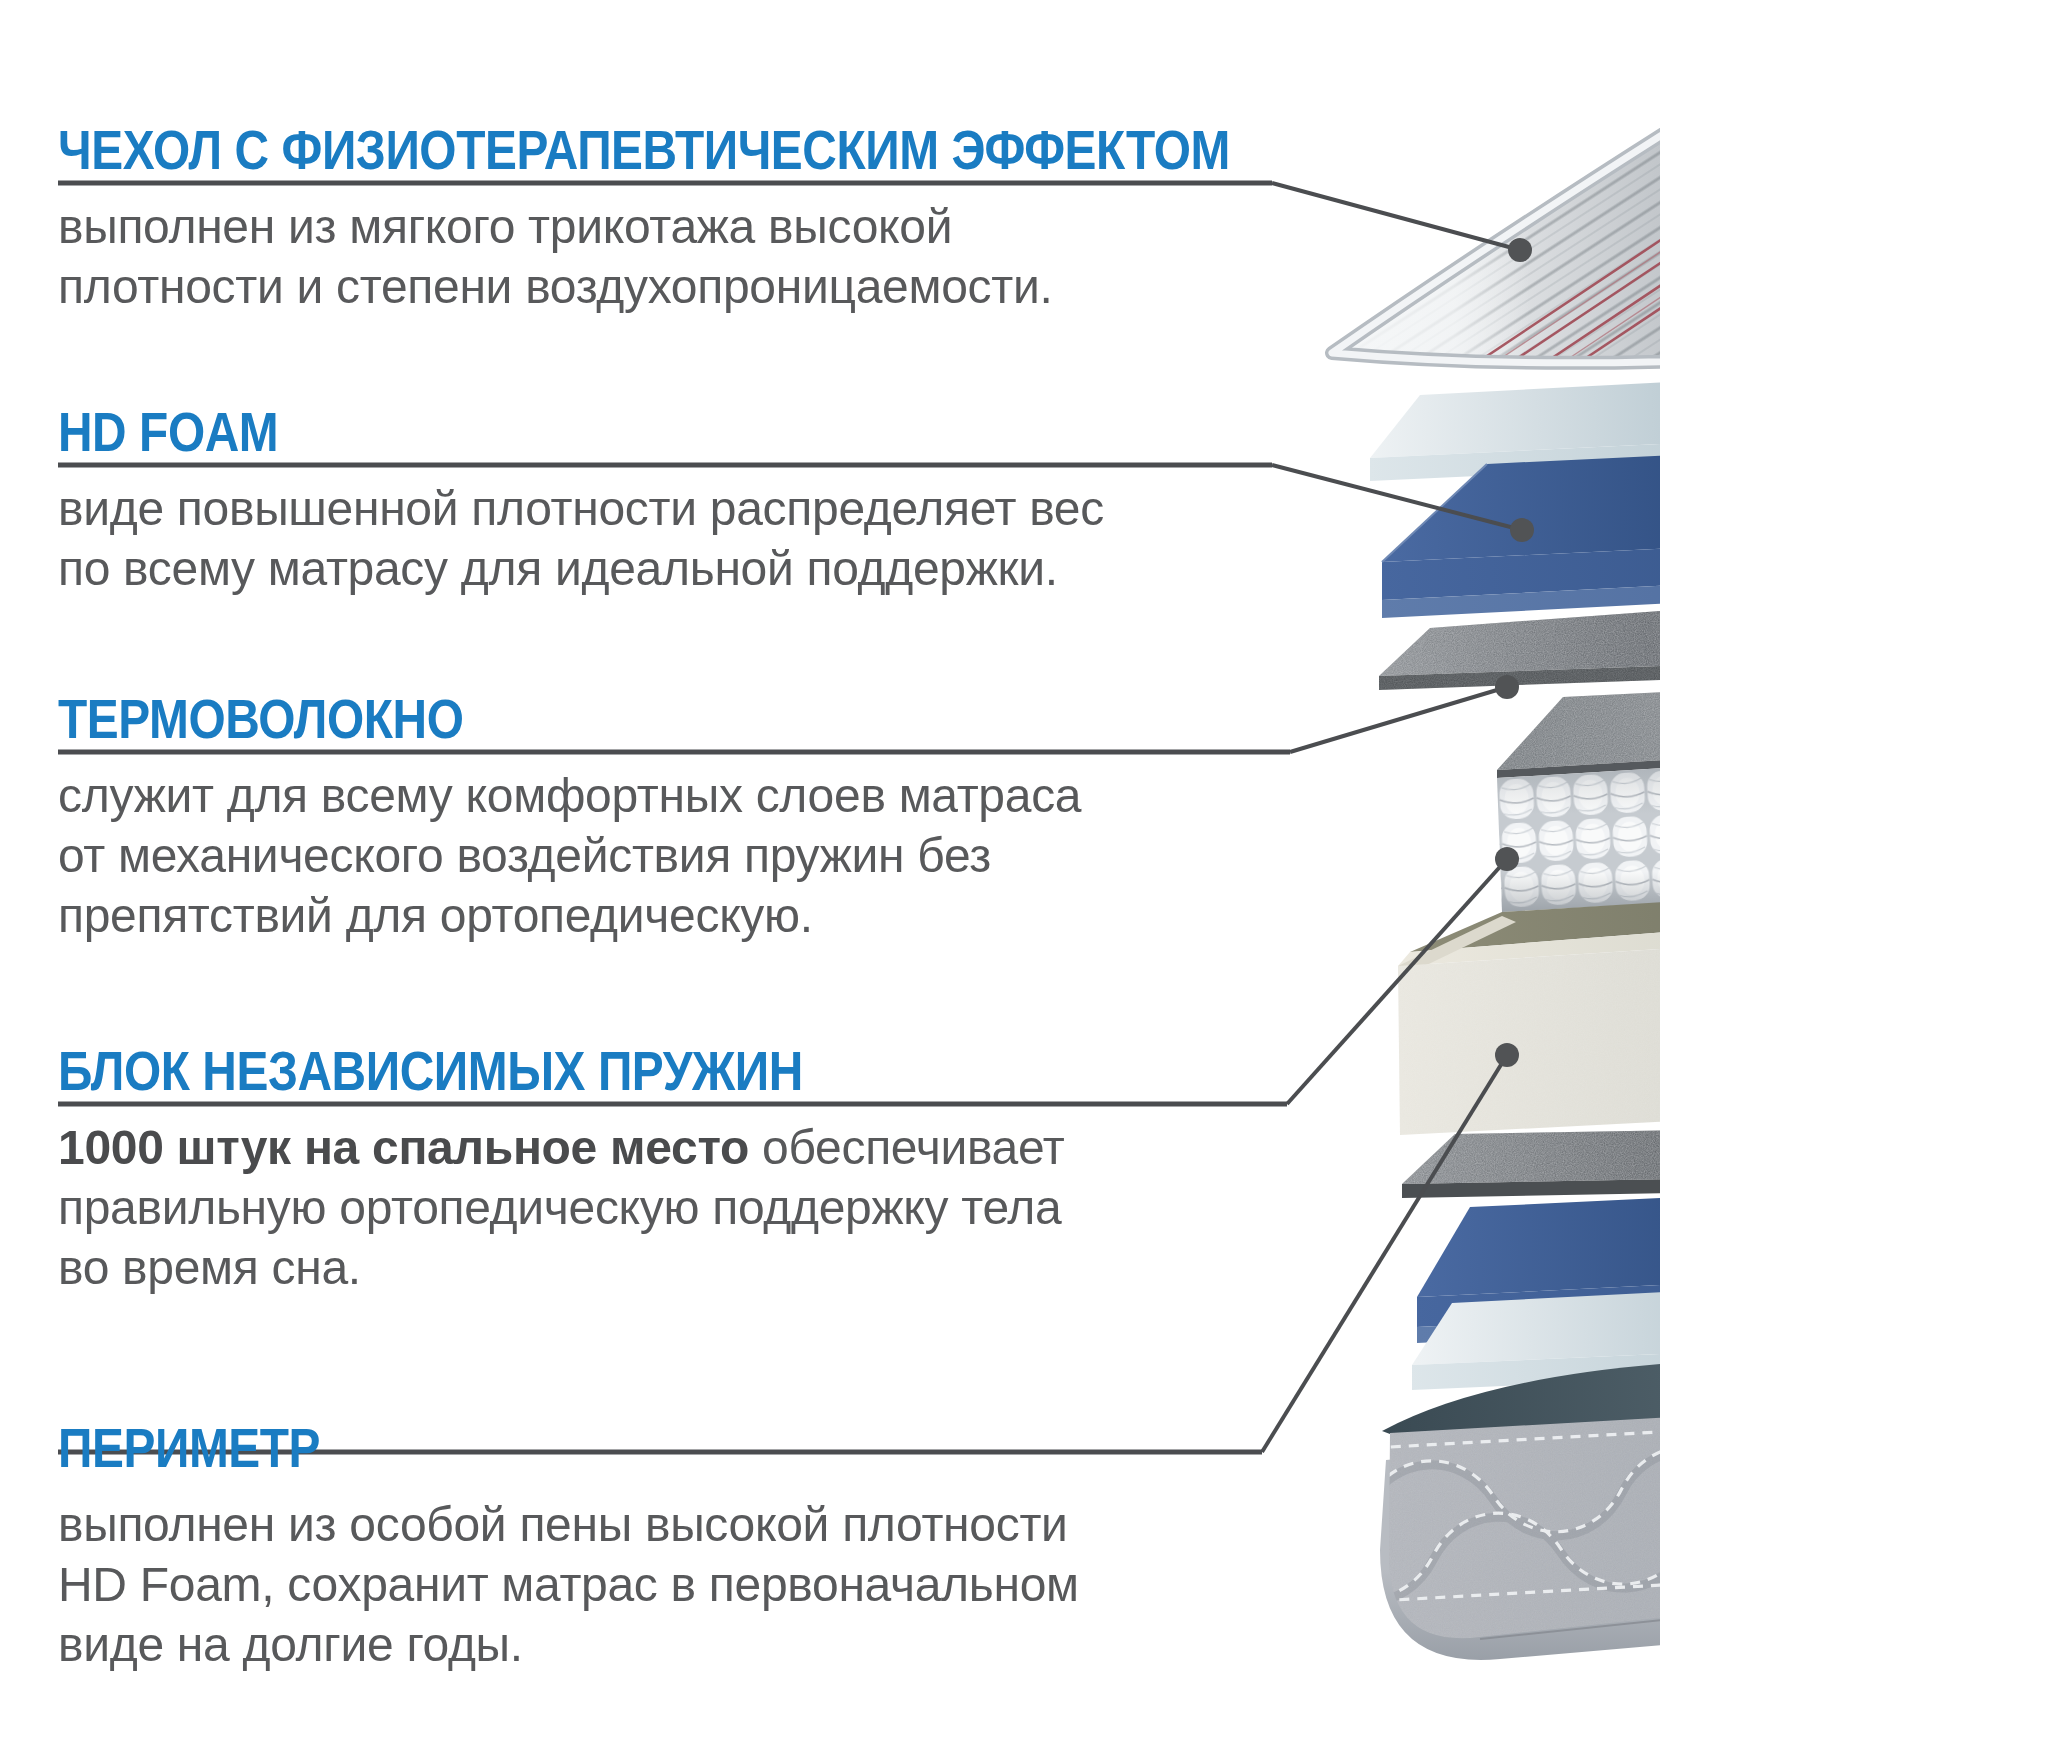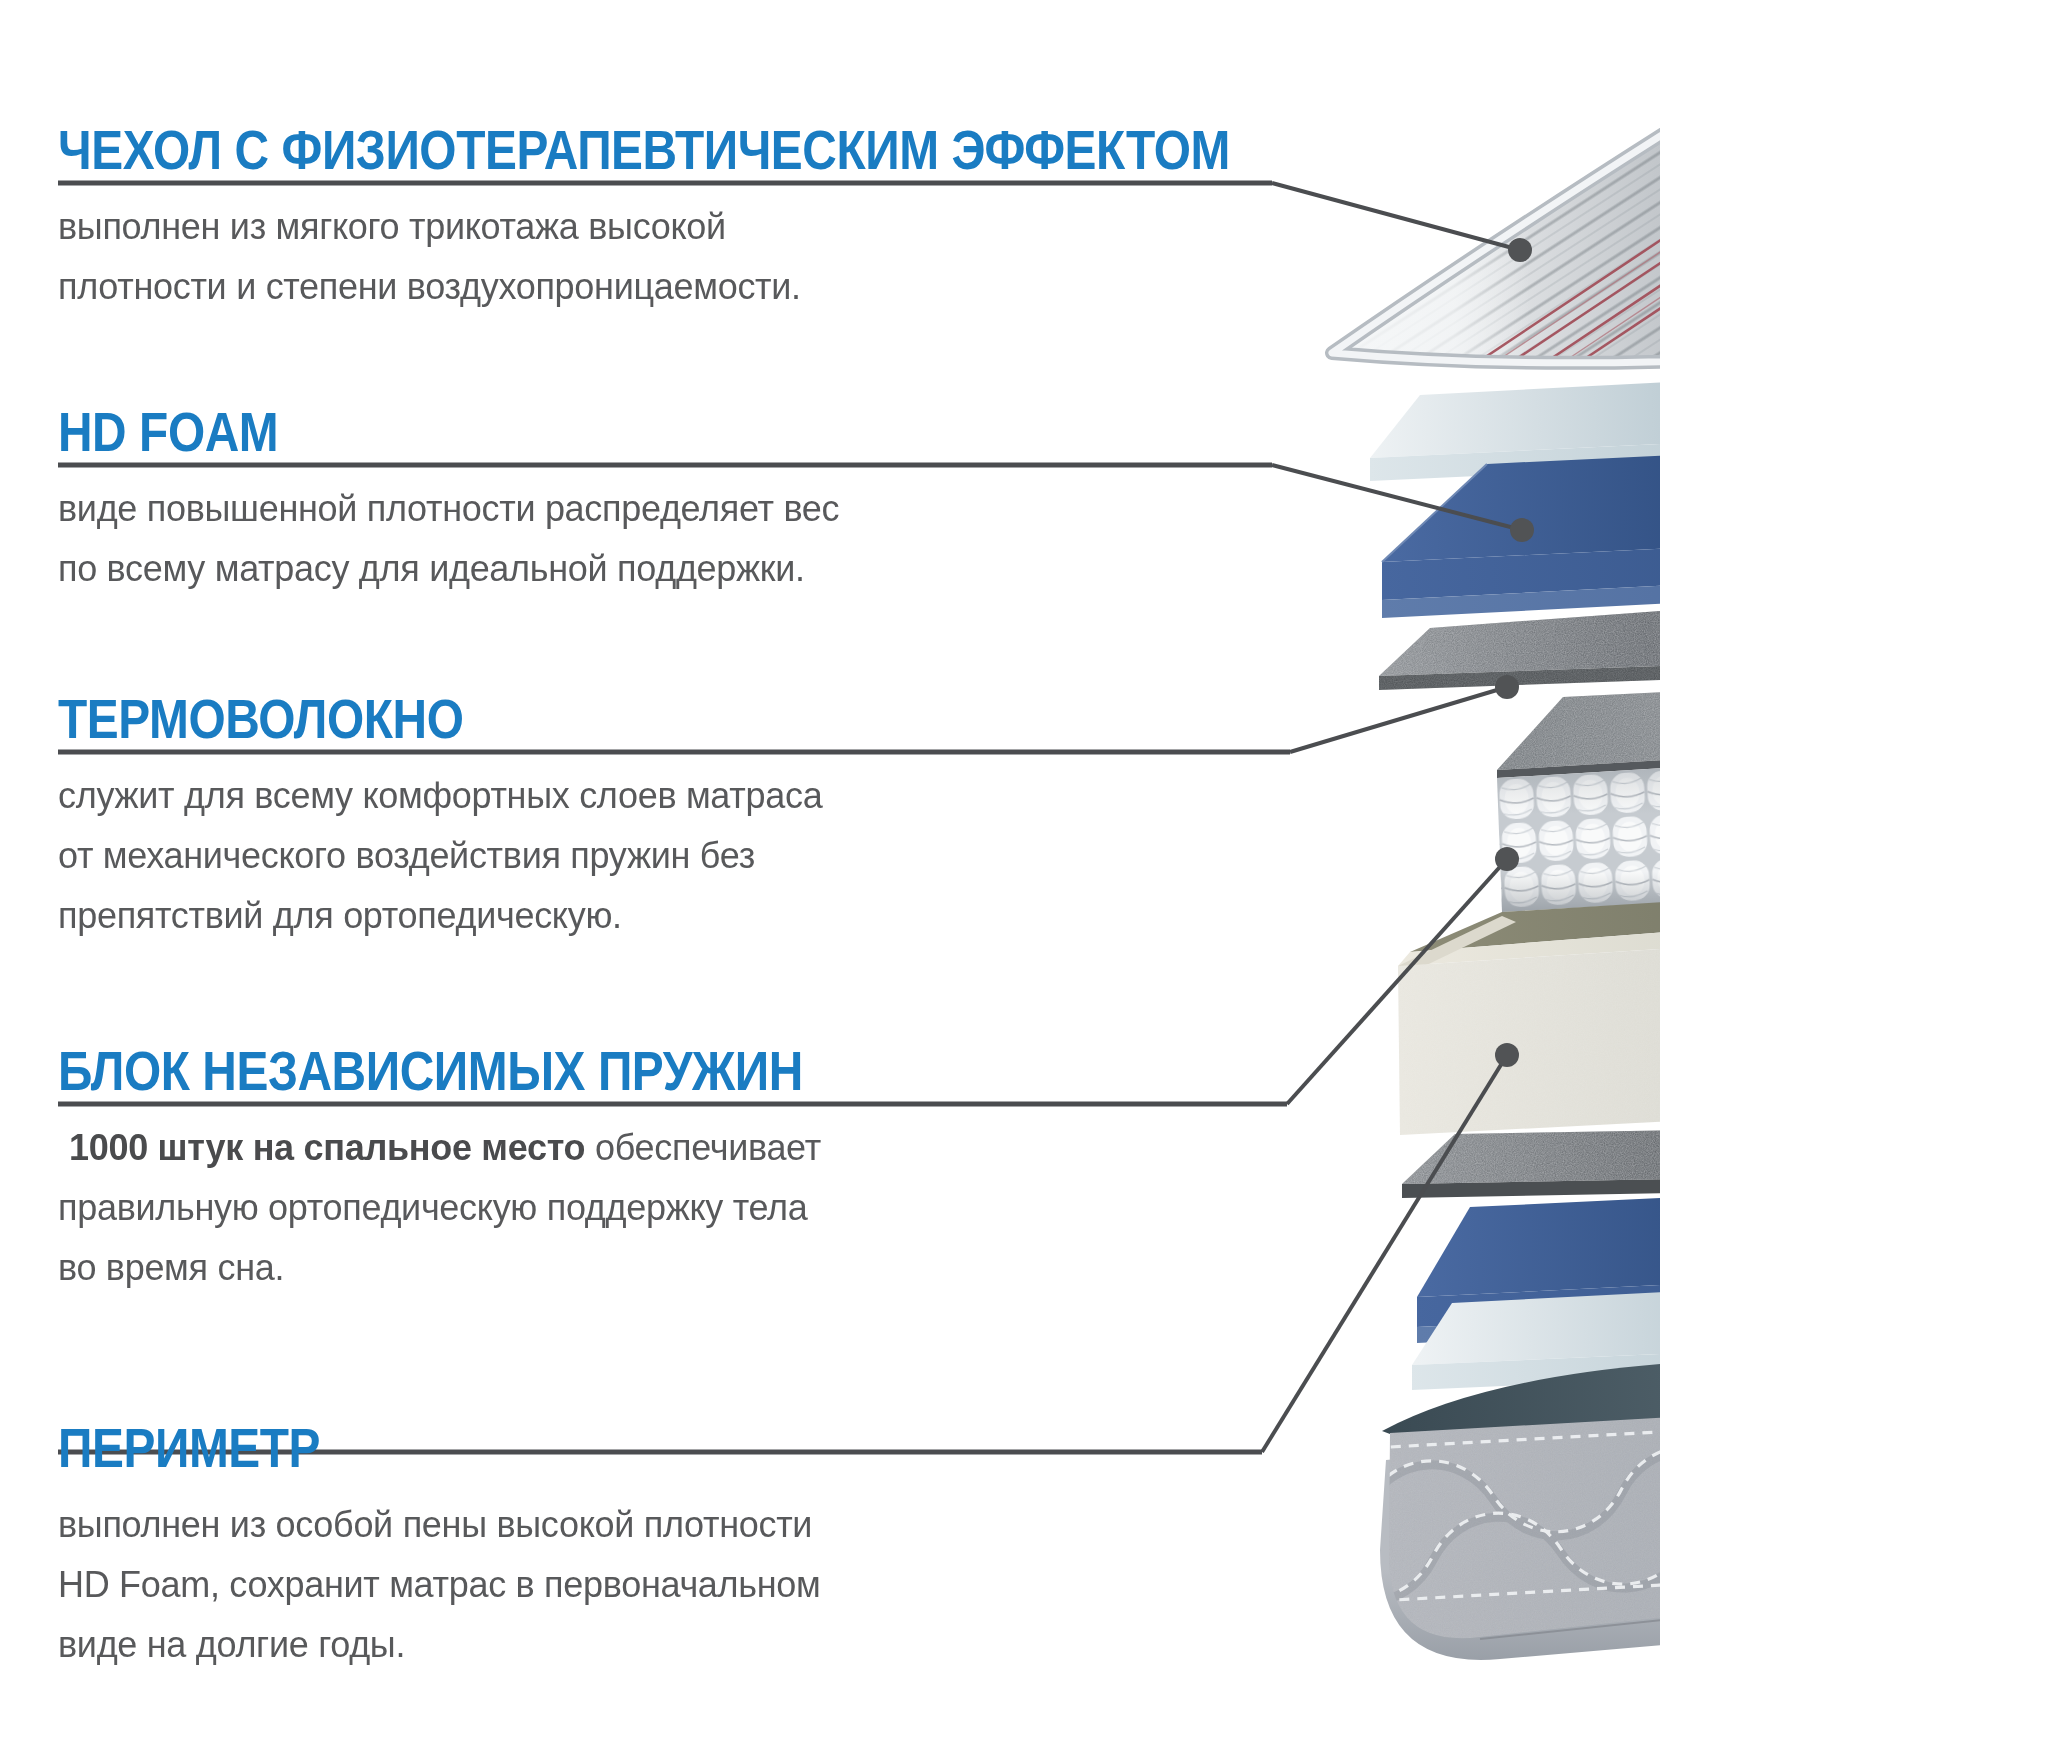--- a/index.html
+++ b/index.html
@@ -3,23 +3,23 @@
 <meta charset="utf-8">
 <style>
   html,body{margin:0;padding:0;background:#ffffff;}
   .canvas{position:relative;width:1660px;height:1757px;background:#ffffff;overflow:hidden;
           font-family:"Liberation Sans","DejaVu Sans",sans-serif;}
   .art{position:absolute;left:0;top:0;pointer-events:none;}
   .sec{position:absolute;left:58px;}
   .sec .title{font-size:55px;line-height:55px;font-weight:bold;color:#1a7cc2;
               letter-spacing:-0.5px;white-space:nowrap;transform:scaleX(0.87);
               transform-origin:left top;}
-  .sec .body{margin-top:19px;font-size:36px;line-height:60px;color:#58595b;
+  .sec .body{margin-top:19px;font-size:48px;line-height:60px;color:#58595b;
              letter-spacing:-0.3px;white-space:nowrap;}
-  .sec .body b{color:#4a4b4d;font-weight:bold;margin-left:11px;}
+  .sec .body b{color:#4a4b4d;font-weight:bold;}
 </style>
 </head>
 <body>
 
 <div class="canvas">
 
 <svg class="art" width="2048" height="1757" viewBox="0 0 2048 1757">
   <defs>
 
     <linearGradient id="coverGrad" gradientUnits="userSpaceOnUse" x1="1332" y1="260" x2="2048" y2="200">

